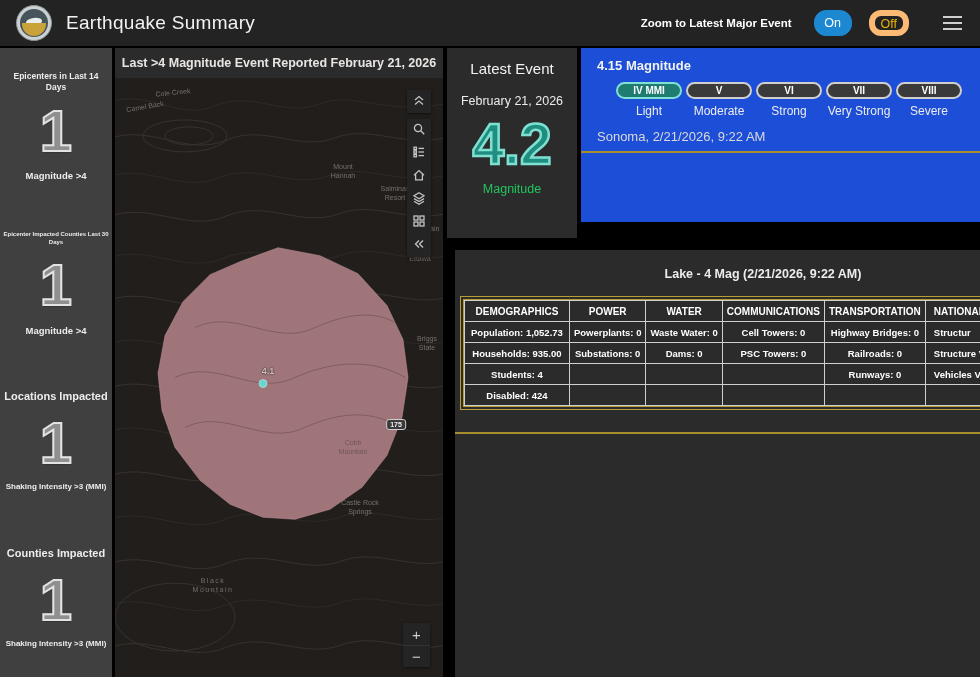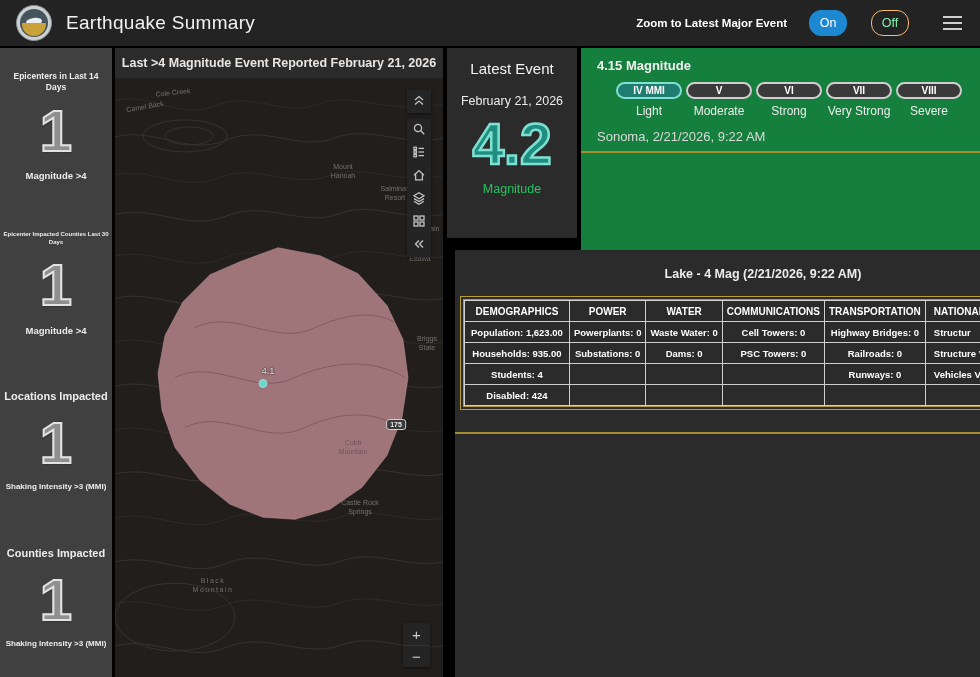--- a/index.html
+++ b/index.html
@@ -13,21 +13,21 @@
     display:flex;align-items:center;padding:0 16px;box-sizing:border-box;gap:14px;}
   .logo{width:34px;height:34px;border-radius:50%;background:#ccd2d4;position:relative;flex:0 0 auto;border:1px solid #8e9496;overflow:hidden;}
   .logo-inner{position:absolute;inset:3px;border-radius:50%;background:#46545c;overflow:hidden;}
   .logo-gold{position:absolute;left:2px;right:2px;bottom:1px;height:13px;background:#c9a23a;border-radius:0 0 12px 12px;}
   .logo-snow{position:absolute;top:9px;left:6px;width:16px;height:7px;background:#e9edee;border-radius:50% 50% 40% 40%;transform:rotate(-8deg);}
   .header-title{font-size:19px;color:#f2f2f2;letter-spacing:.3px;}
   .spacer{flex:1;}
   .toggle-label{font-size:11.5px;font-weight:700;color:#fff;margin-right:8px;white-space:nowrap;}
   .btn{height:26px;min-width:38px;font-size:12.5px;font-family:inherit;cursor:pointer;border-radius:12px;box-sizing:border-box;}
   .btn-on{background:#1d88d2;color:#fff;border:1px solid #1d88d2;}
-  .btn-off{background:transparent;color:#86efac;border:1px solid #fdba74;margin-left:10px;}
+  .btn-off{background:transparent;color:#eab308;border:6px solid #fdba74;margin-left:3px;}
   .hamburger{margin-left:18px;display:flex;flex-direction:column;gap:4px;cursor:pointer;padding:4px 2px;}
   .hamburger span{display:block;width:19px;height:2px;background:#cfcfcf;}
   
   .sidebar{position:absolute;left:0;top:48px;width:112px;height:629px;background:#404040;
     display:flex;flex-direction:column;}
   .stat{flex:1;display:flex;flex-direction:column;align-items:center;justify-content:center;gap:13px;
     text-align:center;padding:4px 3px;box-sizing:border-box;}
   .stat-top,.stat-bottom{color:#ececec;font-weight:700;line-height:1.25;}
   .stat:nth-child(1) .stat-top{font-size:8.5px;}
   .stat:nth-child(2) .stat-top{font-size:6px;}
@@ -59,21 +59,21 @@
   .zoom-btn + .zoom-btn{border-top:1px solid #333;}
   
   .latest-panel{position:absolute;left:447px;top:48px;width:130px;height:190px;background:#2b2b2b;
     display:flex;flex-direction:column;align-items:center;text-align:center;}
   .latest-title{margin-top:12px;font-size:15px;font-weight:400;color:#f2f2f2;}
   .latest-date{margin-top:17px;font-size:12.5px;color:#ececec;}
   .latest-mag{margin-top:8px;font-size:57px;font-weight:700;color:#1f8e80;line-height:1;
     -webkit-text-stroke:2.5px #7de0d1;}
   .latest-caption{margin-top:9px;font-size:12.5px;color:#22c55e;}
   
-  .mmi-panel{position:absolute;left:581px;top:48px;width:399px;height:202px;background:#15803d;box-sizing:border-box;}
+  .mmi-panel{position:absolute;left:581px;top:48px;width:399px;height:174px;background:#1d4ed8;box-sizing:border-box;}
   .mmi-title{padding:10px 0 0 16px;font-size:13px;font-weight:700;color:#f2f2f2;}
   .mmi-pills{display:flex;gap:4px;margin:9px 0 0 35px;}
   .pill-col{width:66px;display:flex;flex-direction:column;align-items:center;}
   .pill{width:66px;height:17px;border-radius:9px;border:2px solid #cfcfcf;background:#3a3a3a;
     color:#fff;font-size:10px;font-weight:700;display:flex;align-items:center;justify-content:center;
     box-sizing:border-box;cursor:pointer;font-family:inherit;}
   .pill.selected{background:#1e7c70;border-color:#80e0d3;}
   .pill-caption{font-size:12px;color:#ececec;margin-top:5px;white-space:nowrap;}
   .mmi-event{margin-top:11px;padding:0 0 7px 16px;font-size:13px;color:#d9d9d9;
     border-bottom:2px solid #a68e2f;cursor:pointer;}
@@ -308,21 +308,21 @@
               <th>DEMOGRAPHICS</th>
               <th>POWER</th>
               <th>WATER</th>
               <th>COMMUNICATIONS</th>
               <th>TRANSPORTATION</th>
               <th>NATIONAL STR</th>
             </tr>
           </thead>
           <tbody>
             <tr>
-              <td>Population: 1,623.00</td>
+              <td>Population: 1,052.73</td>
               <td>Powerplants: 0</td>
               <td>Waste Water: 0</td>
               <td>Cell Towers: 0</td>
               <td>Highway Bridges: 0</td>
               <td>Structur</td>
             </tr>
             <tr>
               <td>Households: 935.00</td>
               <td>Substations: 0</td>
               <td>Dams: 0</td>

